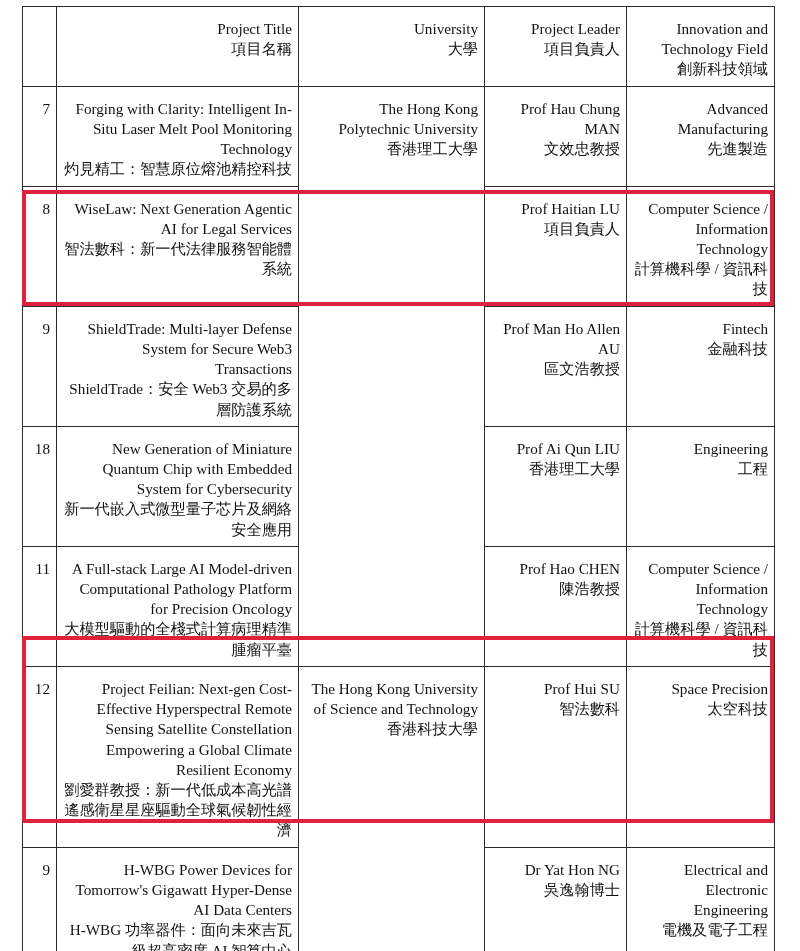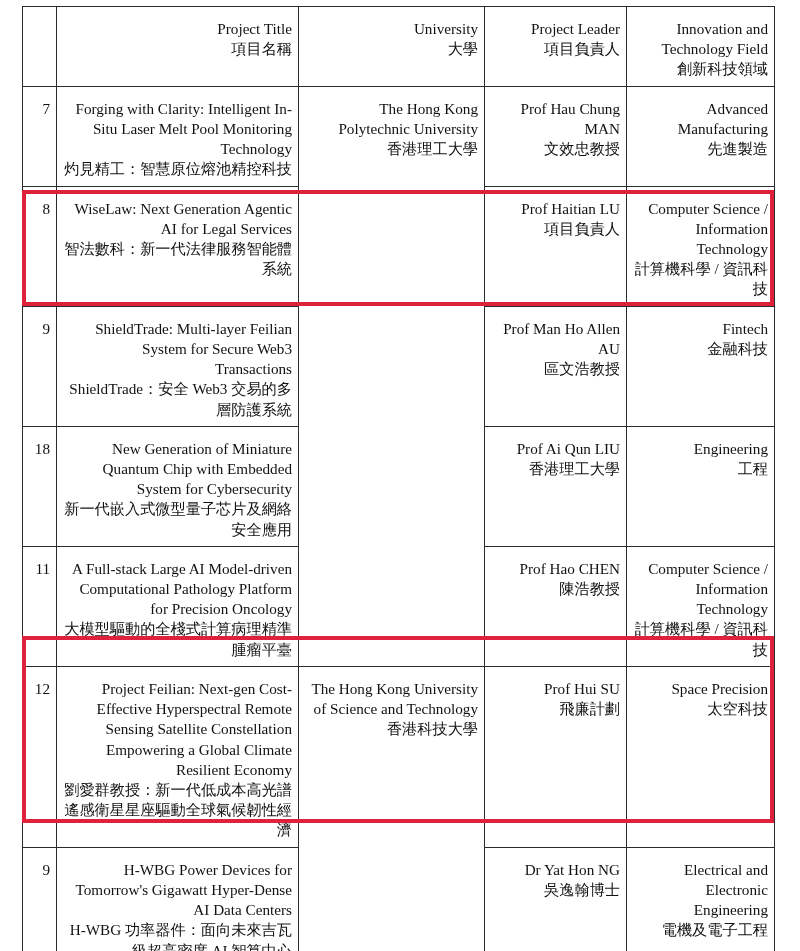--- a/index.html
+++ b/index.html
@@ -154,21 +154,21 @@
         </td>
         <td>
           <span class="en">Computer Science / Information Technology</span>
           <span class="zh">計算機科學 / 資訊科技</span>
         </td>
       </tr>
 
       <tr>
         <td class="no-cell">9</td>
         <td>
-          <span class="en">ShieldTrade: Multi-layer Feilian System for Secure Web3 Transactions</span>
+          <span class="en">ShieldTrade: Multi-layer Defense System for Secure Web3 Transactions</span>
           <span class="zh">ShieldTrade：安全 Web3 交易的多層防護系統</span>
         </td>
         <td>
           <span class="en">Prof Man Ho Allen AU</span>
           <span class="zh">區文浩教授</span>
         </td>
         <td>
           <span class="en">Fintech</span>
           <span class="zh">金融科技</span>
         </td>
@@ -211,21 +211,21 @@
         <td>
           <span class="en">Project Feilian: Next-gen Cost-Effective Hyperspectral Remote Sensing Satellite Constellation Empowering a Global Climate Resilient Economy</span>
           <span class="zh">劉愛群教授：新一代低成本高光譜遙感衛星星座驅動全球氣候韌性經濟</span>
         </td>
         <td class="univ-cell" rowspan="2">
           <span class="univ-inner en">The Hong Kong University of Science and Technology</span>
           <span class="univ-inner zh">香港科技大學</span>
         </td>
         <td>
           <span class="en">Prof Hui SU</span>
-          <span class="zh">飛廉計劃</span>
+          <span class="zh">智法數科</span>
         </td>
         <td>
           <span class="en">Space Precision</span>
           <span class="zh">太空科技</span>
         </td>
       </tr>
 
       <tr>
         <td class="no-cell">9</td>
         <td>

